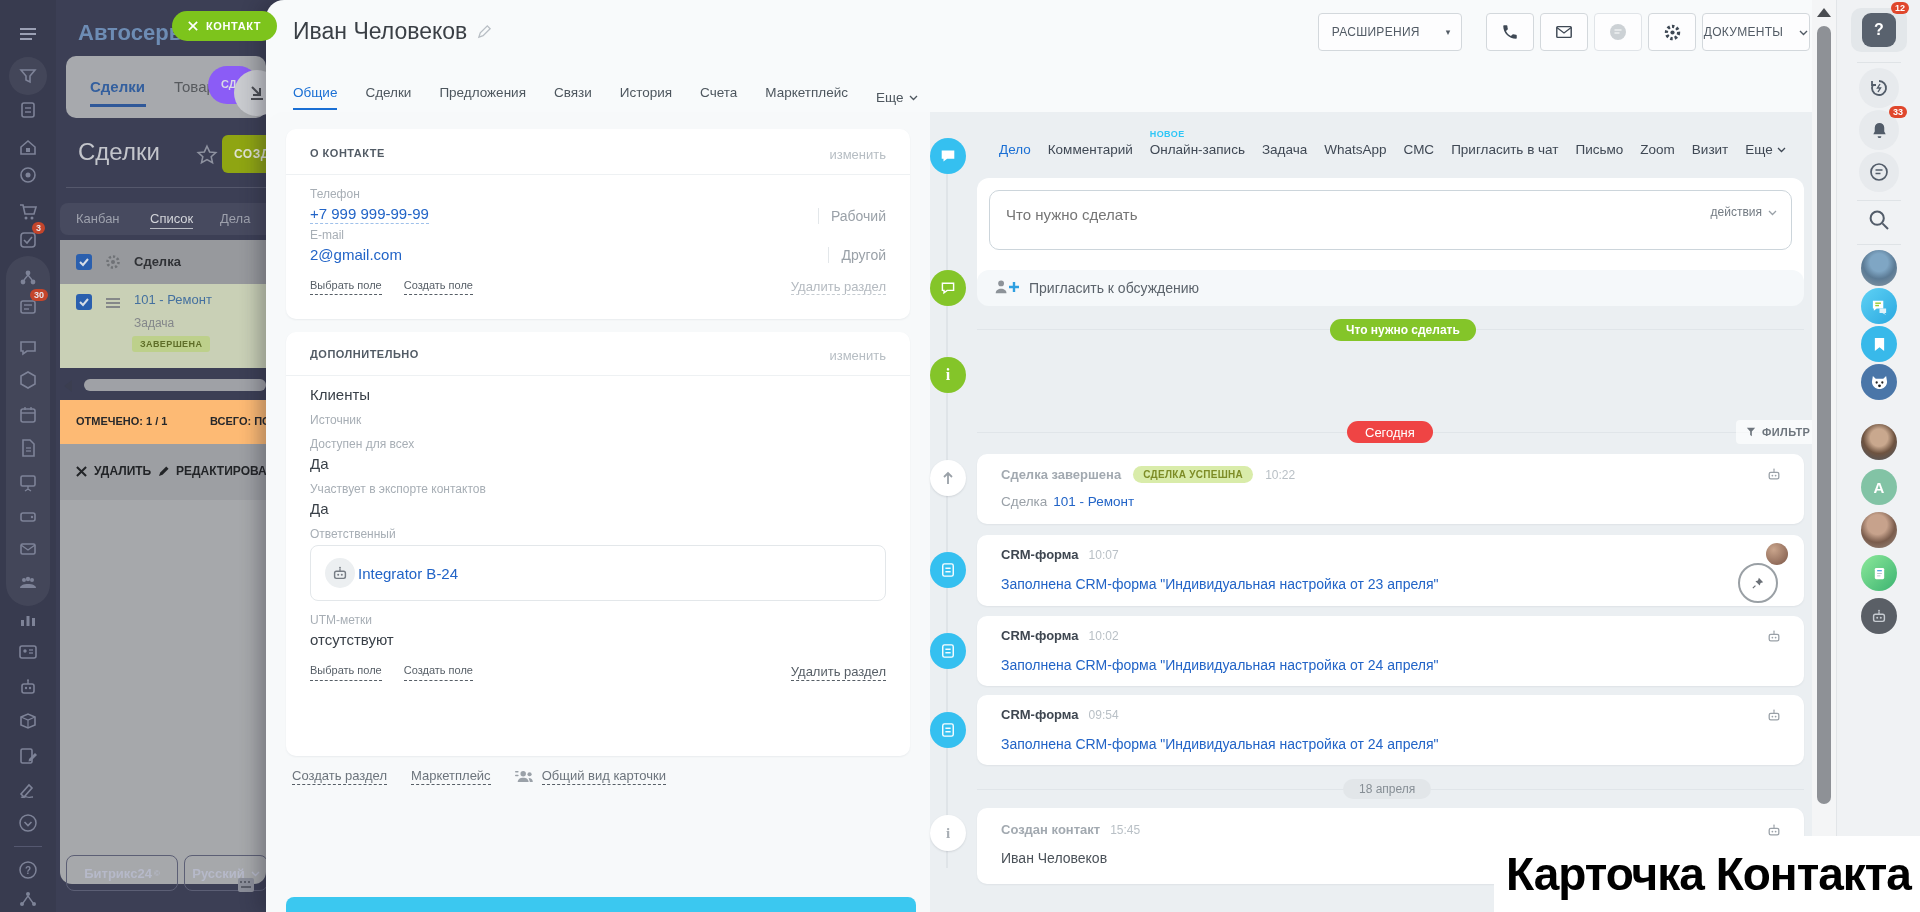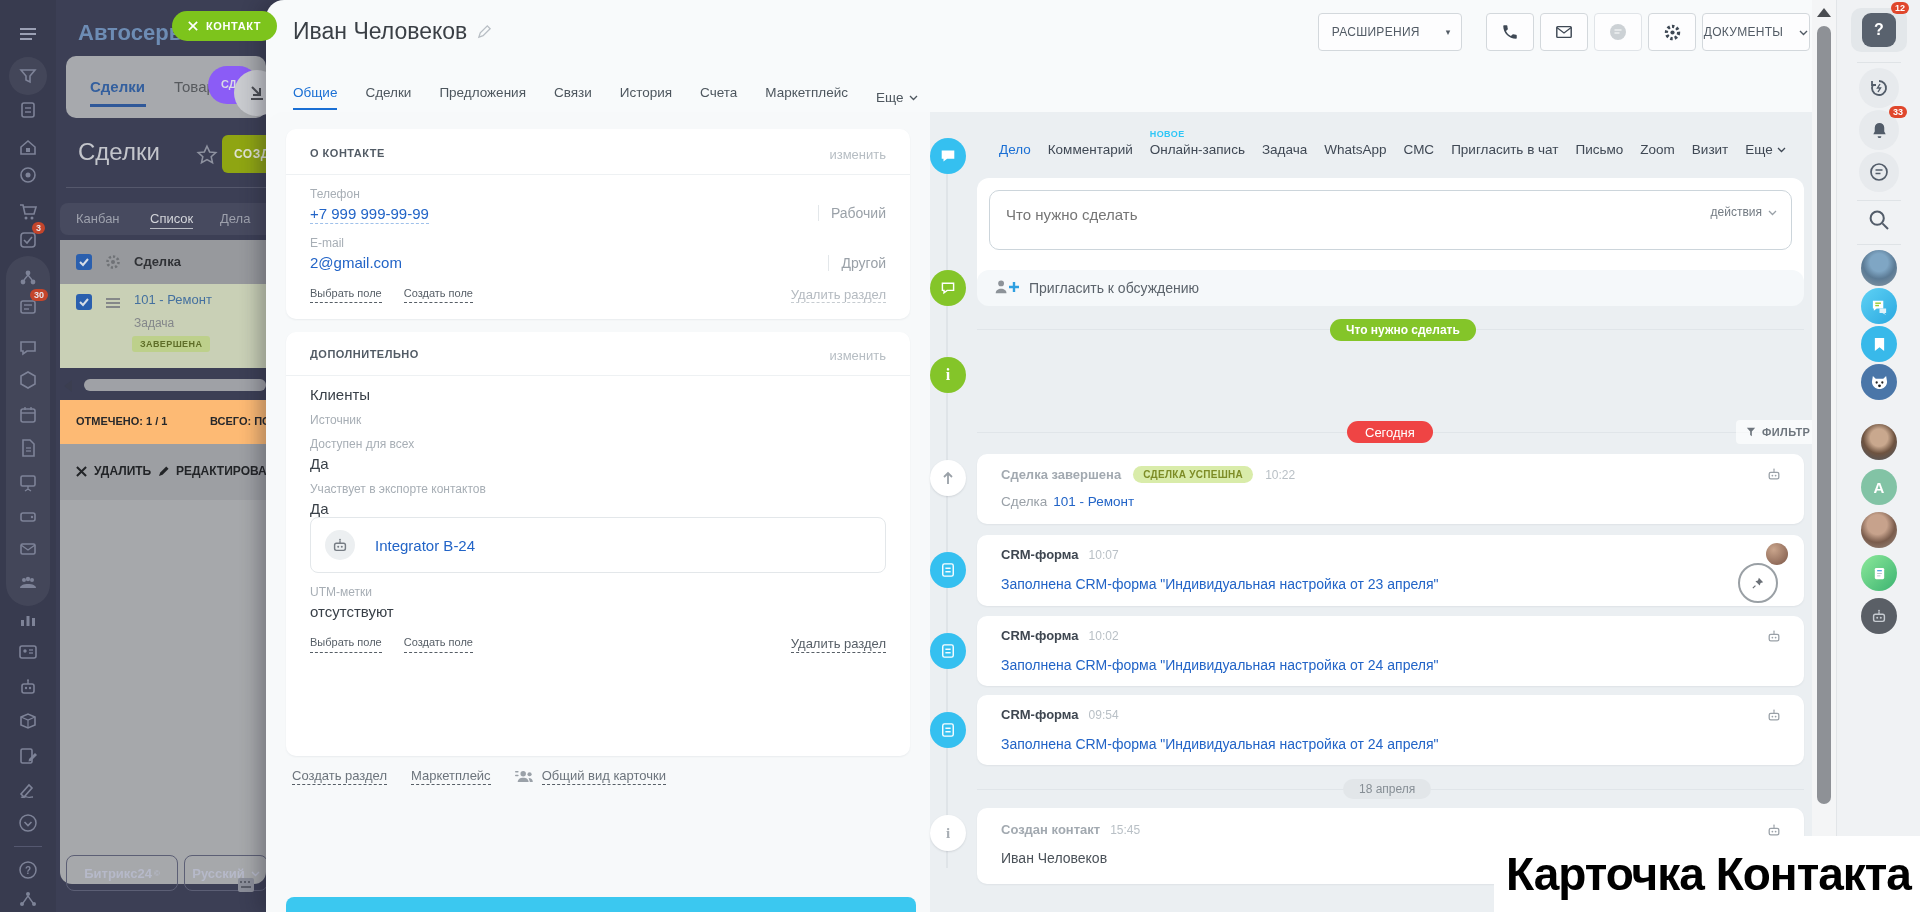--- a/index.html
+++ b/index.html
@@ -444,25 +444,25 @@
     </span>
   </div>
 
   <div class="card" style="left:286px;top:129px;width:624px;height:190px;padding:0;">
     <div style="display:flex;justify-content:space-between;padding:18px 24px 12px;border-bottom:1px solid #eef1f3;">
       <span class="sechead">О КОНТАКТЕ</span>
       <span class="editlink">изменить</span>
     </div>
     <div style="padding:12px 24px 0;">
       <div class="flbl">Телефон</div>
-      <div style="display:flex;justify-content:space-between;align-items:flex-start;">
+      <div style="display:flex;justify-content:space-between;align-items:flex-end;">
         <span class="fval blue dash" style="border-color:#9fc0ea;">+7 999 999-99-99</span>
         <span class="tag">Рабочий</span>
       </div>
-      <div class="flbl" style="margin-top:12px;">E-mail</div>
+      <div class="flbl" style="margin-top:4px;">E-mail</div>
       <div style="display:flex;justify-content:space-between;align-items:center;">
         <span class="fval blue">2@gmail.com</span>
         <span class="tag">Другой</span>
       </div>
       <div style="display:flex;justify-content:space-between;margin-top:16px;">
         <span class="fieldlinks">
           <span class="dashd">Выбрать поле</span>
           <span class="dashd">Создать поле</span>
         </span>
         <span class="greylink" style="font-size:13px;">Удалить раздел</span>
@@ -475,21 +475,22 @@
       <span class="sechead">ДОПОЛНИТЕЛЬНО</span>
       <span class="editlink">изменить</span>
     </div>
     <div style="padding:10px 24px 0;">
       <div class="fval">Клиенты</div>
       <div class="flbl" style="margin-top:10px;">Источник</div>
       <div class="flbl" style="margin-top:10px;">Доступен для всех</div>
       <div class="fval">Да</div>
       <div class="flbl" style="margin-top:10px;">Участвует в экспорте контактов</div>
       <div class="fval">Да</div>
-      <div style="border:1px solid #e3e7ea;border-radius:8px;padding:12px 14px;display:flex;align-items:center;gap:20px;">
+      <div class="flbl" style="margin-top:10px;">Ответственный</div>
+      <div style="border:1px solid #e3e7ea;border-radius:8px;padding:12px 14px;display:flex;align-items:center;gap:3px;">
         <span style="width:30px;height:30px;border-radius:50%;background:#eceff1;display:flex;align-items:center;justify-content:center;">
           <svg viewBox="0 0 20 20" style="width:18px;height:18px;color:#767c84;">
               <rect x="4" y="8" width="12" height="8" rx="2" fill="none" stroke="currentColor" stroke-width="1.6"></rect>
               <circle cx="8" cy="12" r="1.1" fill="currentColor"></circle>
               <circle cx="12" cy="12" r="1.1" fill="currentColor"></circle>
               <line x1="10" y1="5" x2="10" y2="8" stroke="currentColor" stroke-width="1.4"></line>
               <circle cx="10" cy="4" r="1" fill="currentColor"></circle>
             </svg>
         </span>
         <span class="fval blue">Integrator B-24</span>

